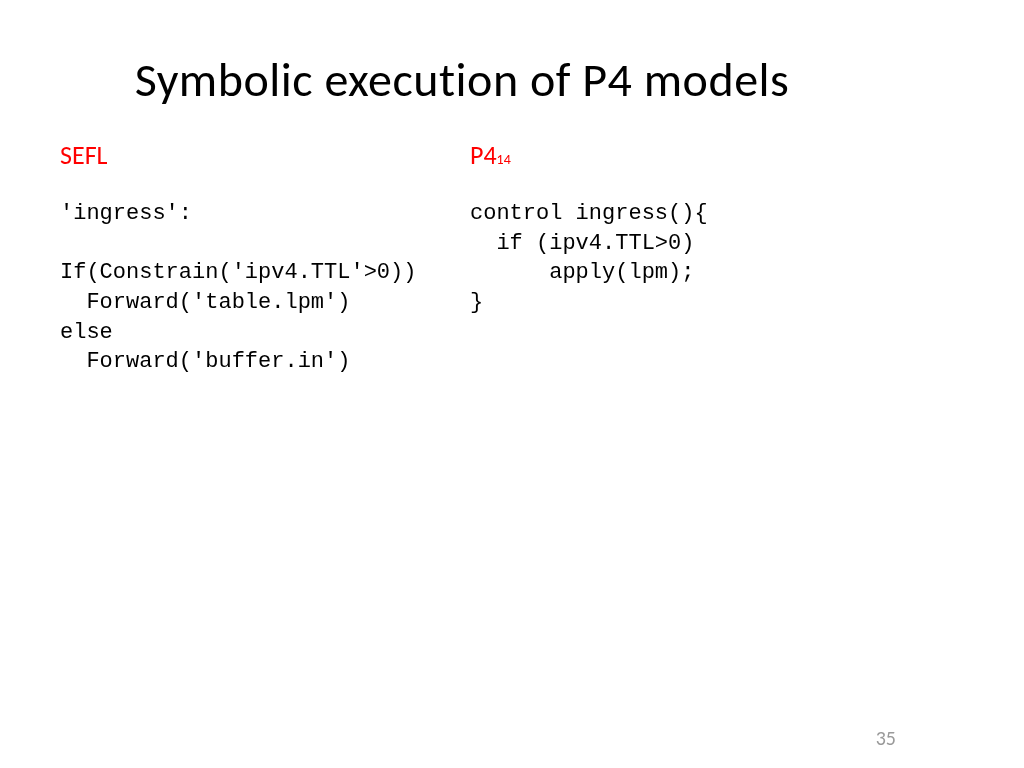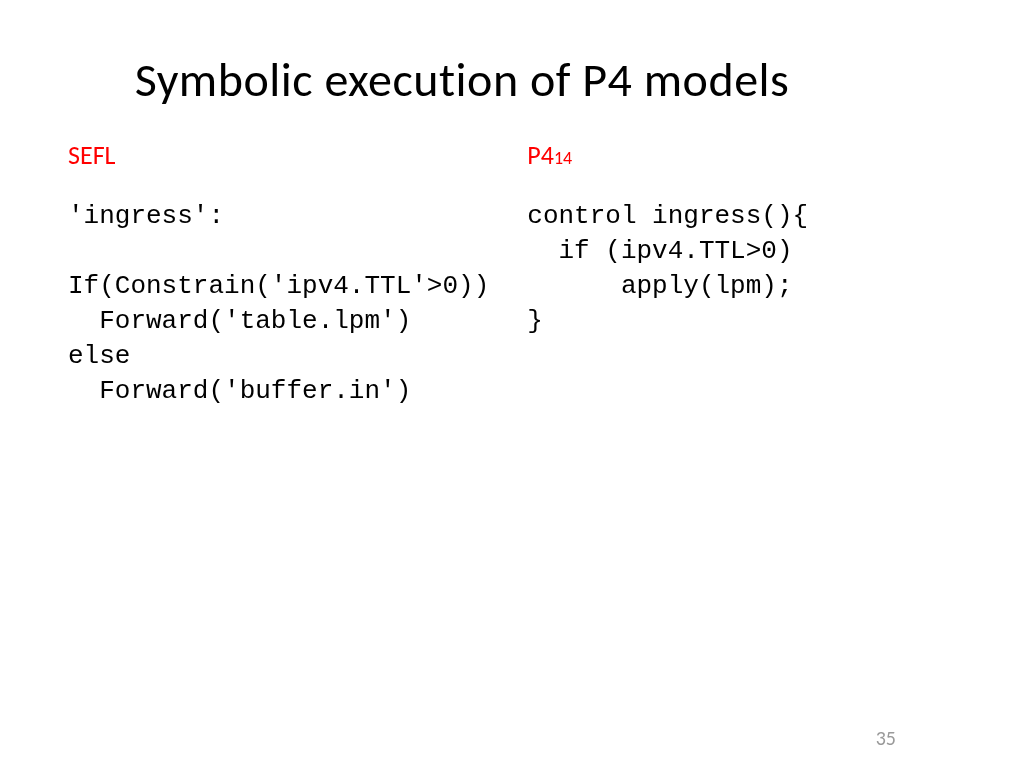--- a/index.html
+++ b/index.html
@@ -1,24 +1,24 @@
 <!DOCTYPE html>
 <html><head>
 <meta charset="utf-8">
 <style>
   * { margin: 0; padding: 0; box-sizing: border-box; }
   html, body { width: 1024px; height: 768px; background: #fff; font-family: Calibri, Arial, sans-serif; overflow: hidden; }
   .slide { width: 924px; height: 768px; position: relative; padding: 50px 60px 40px 60px; border-radius: 7px; }
   .title { font-size: 48px; font-weight: 400; color: #000; text-align: center; margin-bottom: 30px; letter-spacing: 0.5px; }
   .cols { display: flex; gap: 30px; }
-  .col { flex: 1; margin-left: 8px; }
+  .col { flex: 1; }
   .col-left { flex: 0 0 380px; }
   .heading { color: #ff0000; font-size: 26px; margin-bottom: 28px; font-weight: 400; }
-  .heading .sub { font-size: 18px; }
-  .code { font-family: Consolas, "Courier New", monospace; font-size: 26px; color: #000; white-space: pre; line-height: 1.35; }
+  .heading .sub { font-size: 14px; }
+  .code { font-family: Consolas, "Courier New", monospace; font-size: 22px; color: #000; white-space: pre; line-height: 1.35; }
   .pagenum { position: absolute; right: 28px; bottom: 18px; color: #9a9a9a; font-size: 20px; }
 </style>
 </head>
 <body>
 
 <div class="slide">
   <h1 class="title">Symbolic execution of P4 models</h1>
 
   <div class="cols">
 

